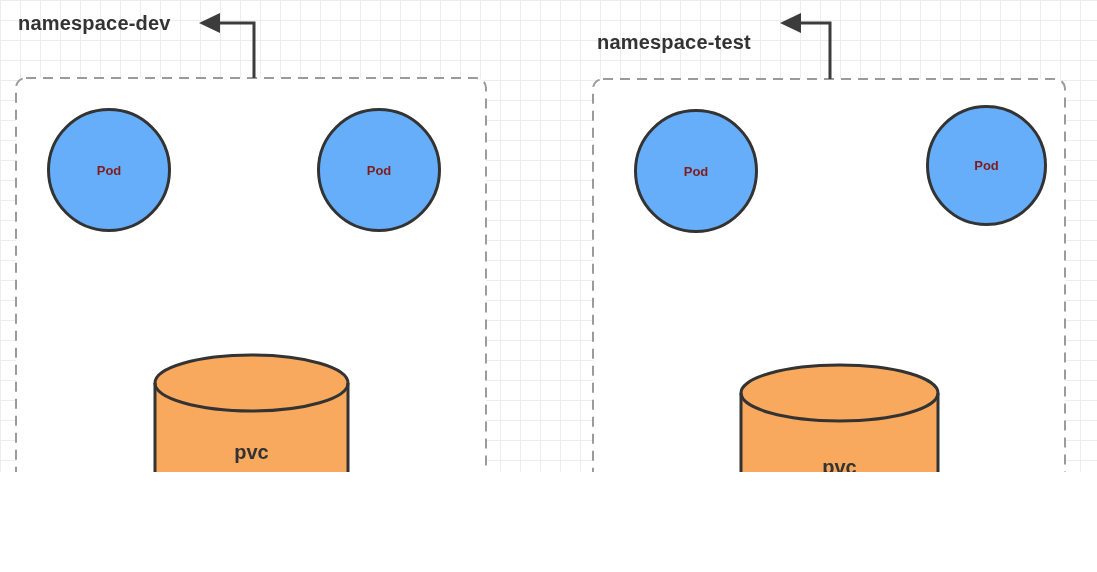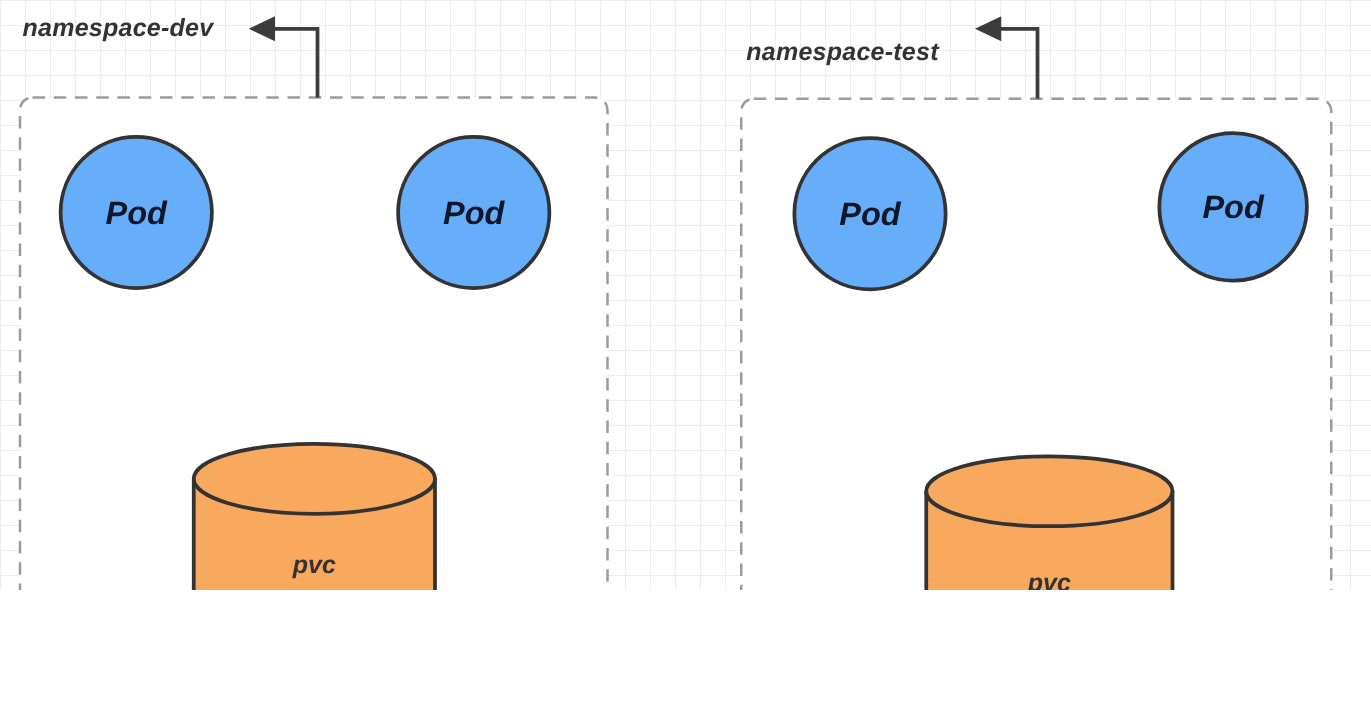--- a/index.html
+++ b/index.html
@@ -9,40 +9,39 @@
   }
   #canvas{
     position:relative;
     width:1097px;height:472px;
     overflow:hidden;
     background-color:#ffffff;
     background-image:
       linear-gradient(#ededed 1px, transparent 1px),
       linear-gradient(90deg, #ededed 1px, transparent 1px);
     background-size:20px 20px;
-    font-style:italic;
   }
   .overlay-svg{
     position:absolute;left:0;top:0;width:1097px;height:572px;
     display:block;
   }
   .ns-label{
     position:absolute;
     font-size:20px;font-weight:700;color:#333333;
     white-space:nowrap;
     letter-spacing:0.2px;
   }
   .pod{
     position:absolute;
     border-radius:50%;
     background:#66AEFA;
     border:3px solid #333333;
     box-sizing:border-box;
     display:flex;align-items:center;justify-content:center;
-    font-size:26px;font-weight:700;color:#0f172a;
+    font-size:13px;font-weight:700;color:#7f1d1d;
   }
   .cyl{
     position:absolute;display:block;
   }
   .cyl-label{
     position:absolute;
     text-align:center;
     font-size:20px;font-weight:700;color:#333333;
   }
   .watermark{

